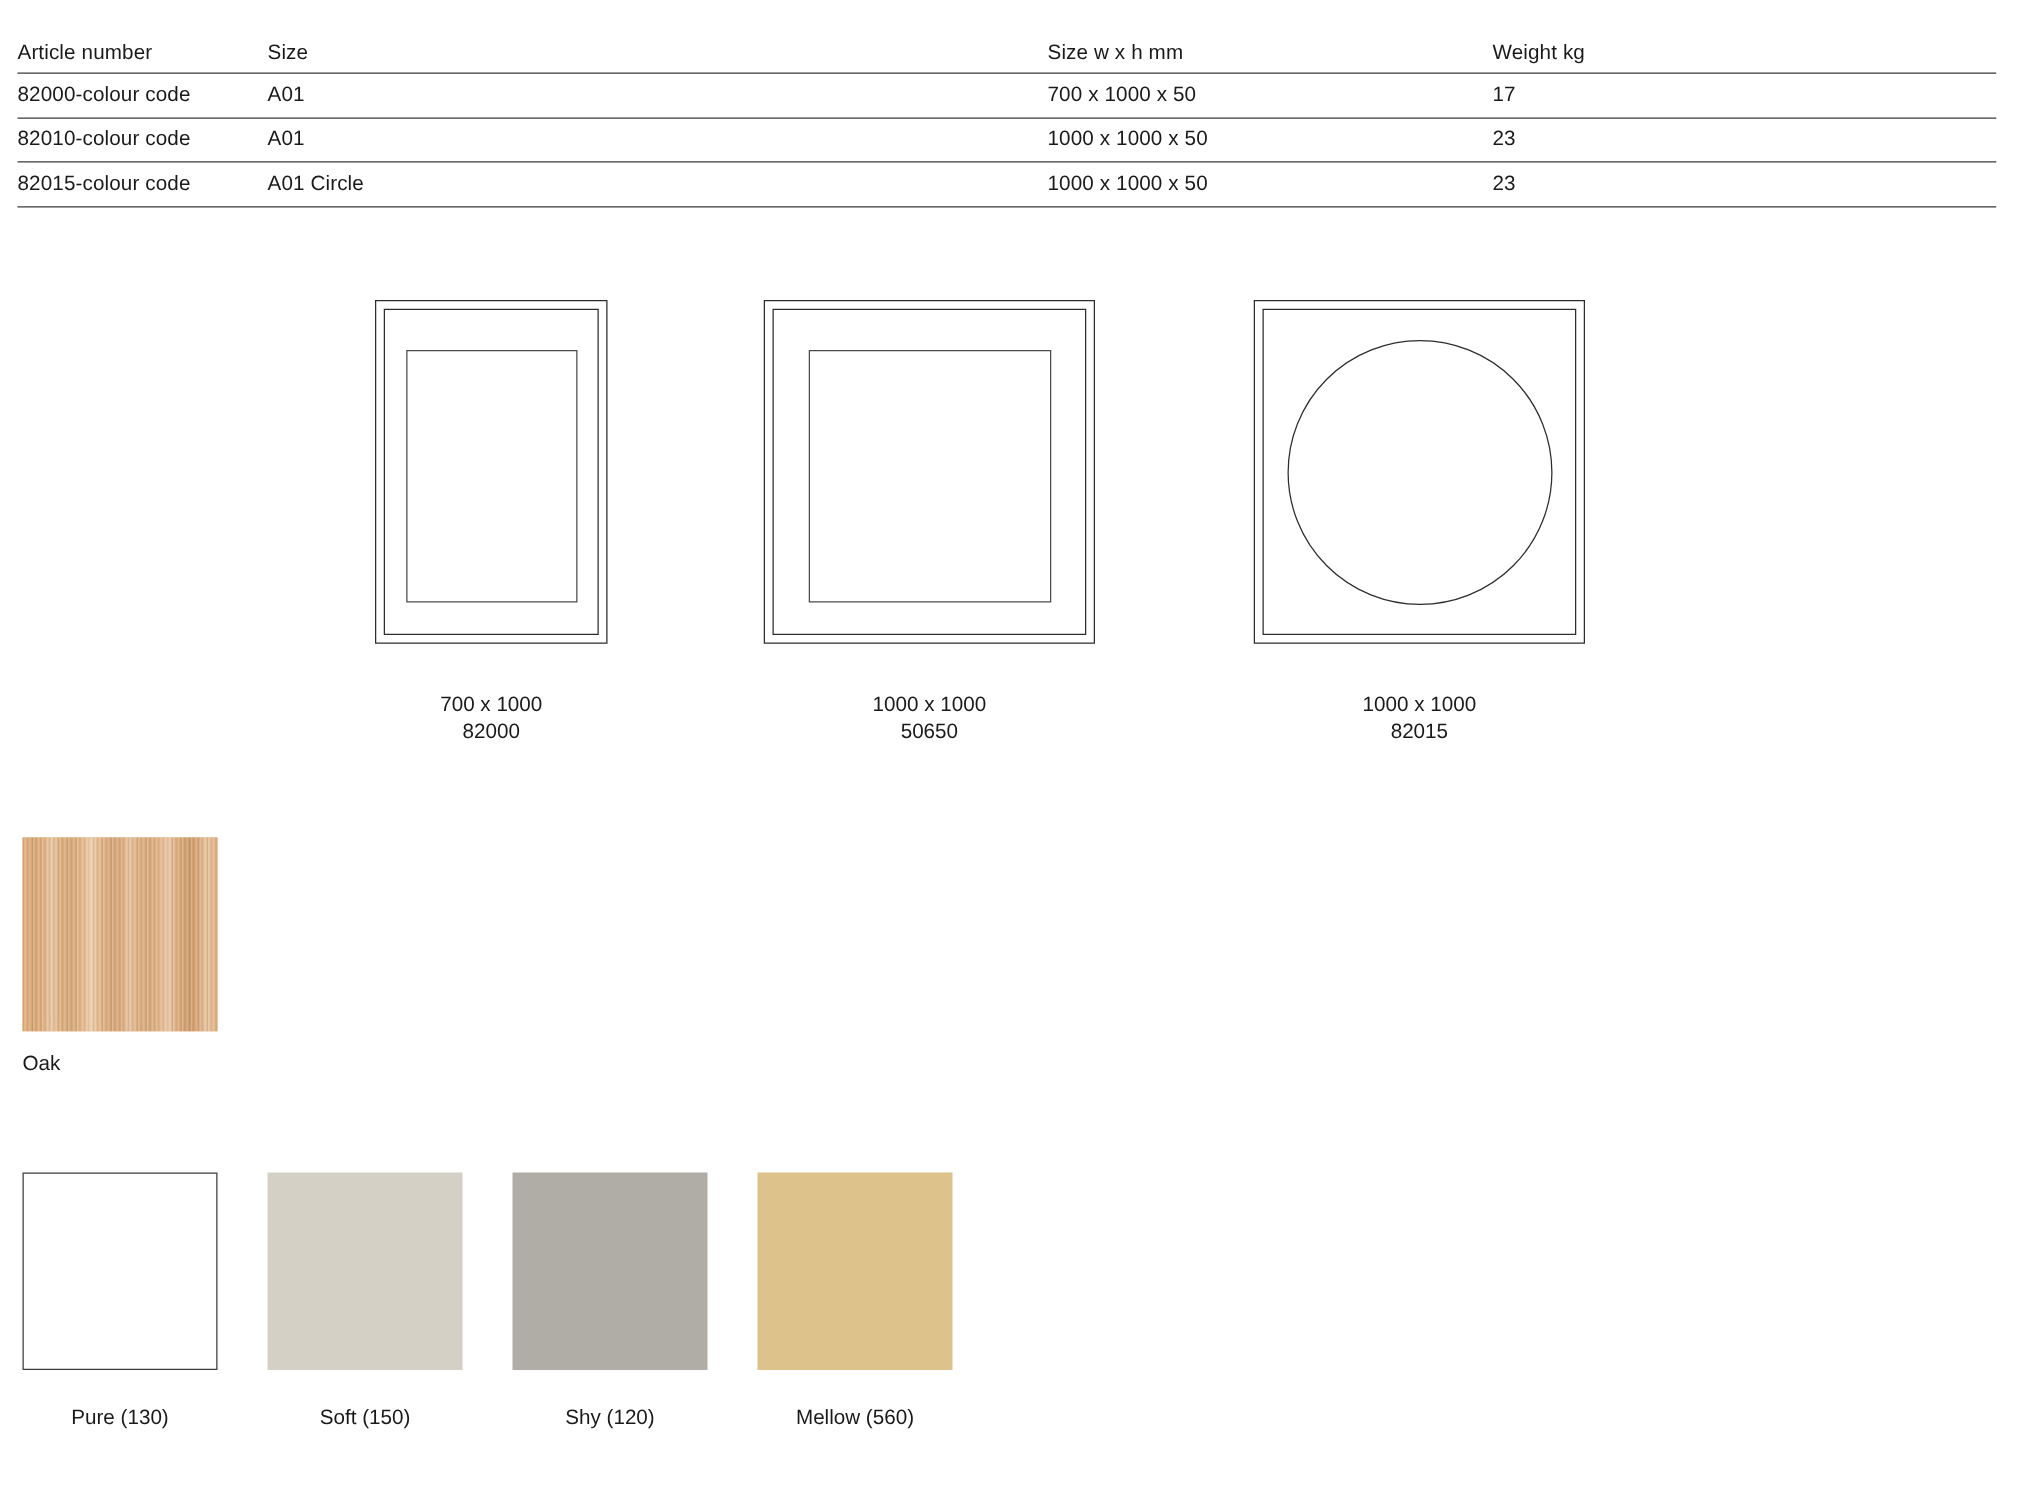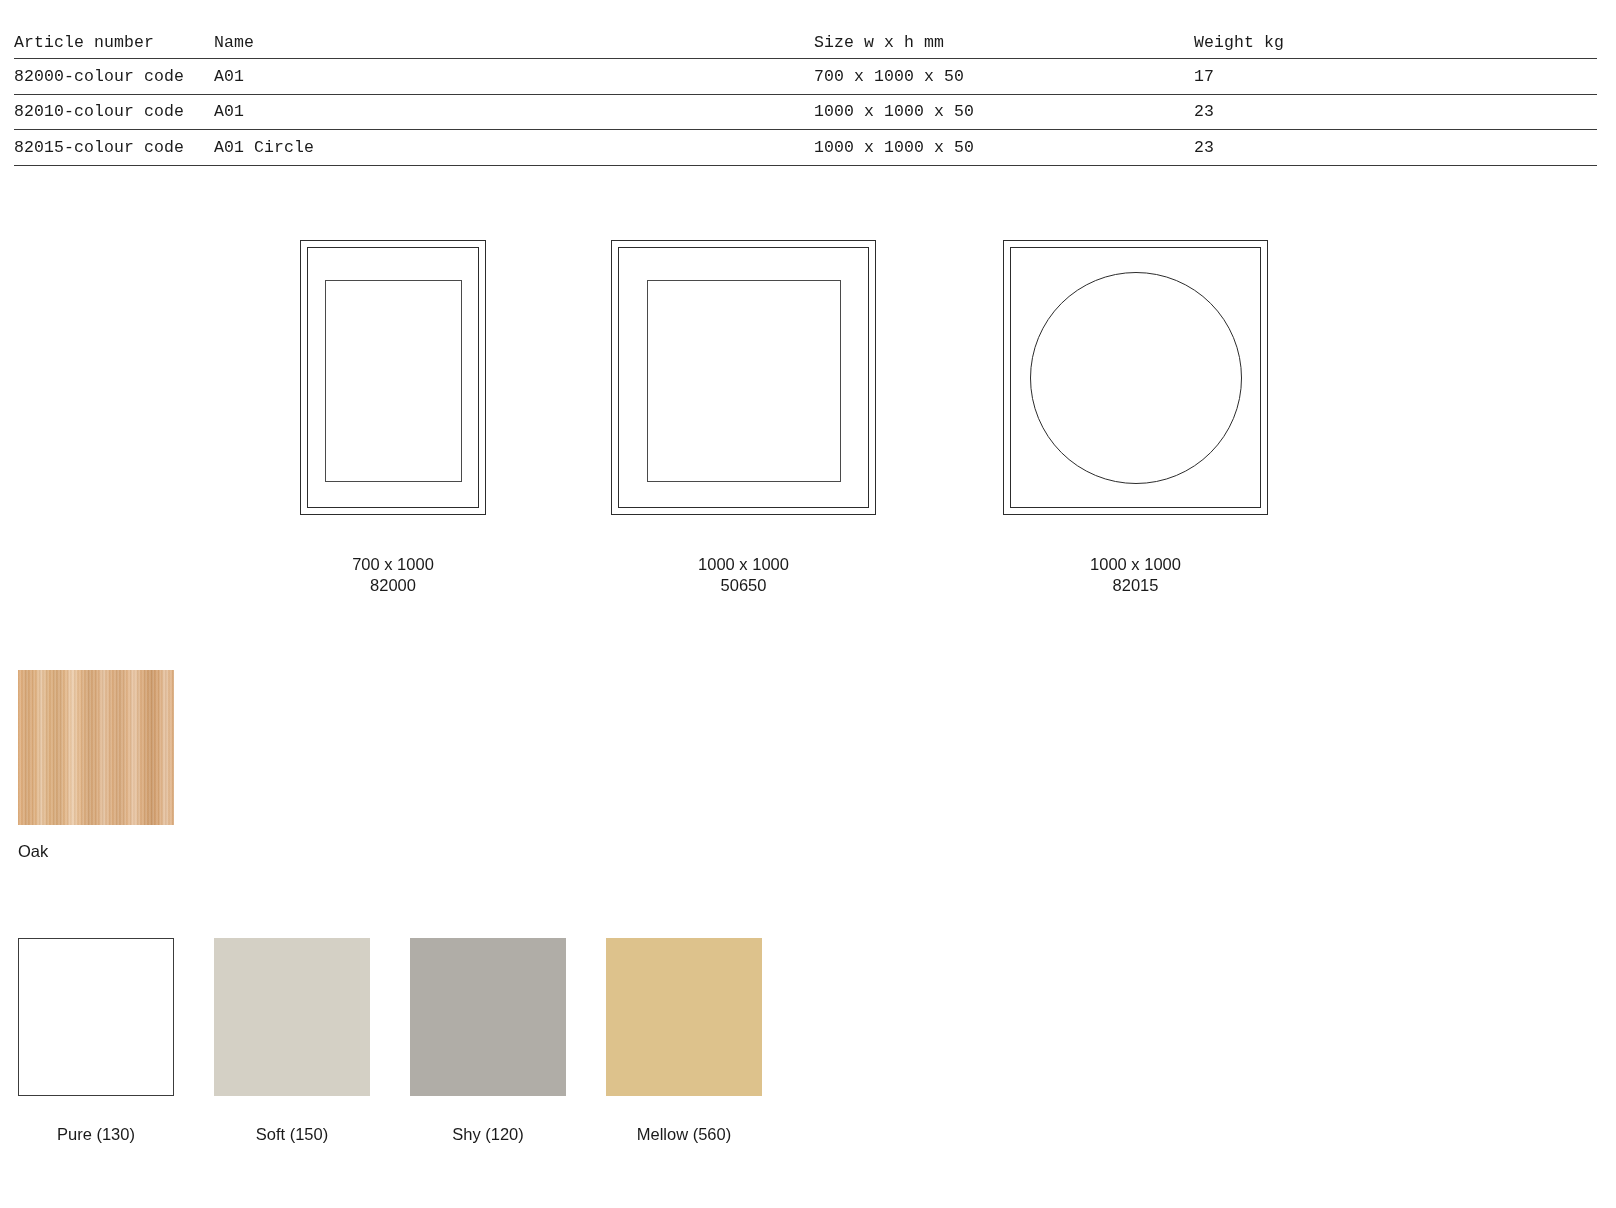--- a/index.html
+++ b/index.html
@@ -34,28 +34,27 @@
   }
   .spec-cell {
     position: absolute;
     top: 0;
     bottom: 0;
     display: flex;
     align-items: center;
     font-size: 16.5px;
     letter-spacing: 0.1px;
     white-space: nowrap;
-    font-family: Liberation Mono, monospace;
   }
   .spec-row.header-row .spec-cell {
     font-weight: 400;
   }
   .col-article { left: 0px; }
   .col-name    { left: 200px; }
-  .col-size    { left: 800px; }
+  .col-size    { left: 824px; }
   .col-weight  { left: 1180px; }
 
   
   .drawings {
     position: absolute;
     left: 0;
     top: 240px;
     width: 1616px;
     height: 360px;
   }
@@ -182,21 +181,21 @@
   .colour-item.c2 { left: 392px; }
   .colour-item.c3 { left: 588px; }
 </style>
 </head>
 <body>
 
 <div class="spec-table">
 
   <div class="spec-row header-row">
     <div class="spec-cell col-article">Article number</div>
-    <div class="spec-cell col-name">Name</div>
+    <div class="spec-cell col-name">Size</div>
     <div class="spec-cell col-size">Size w x h mm</div>
     <div class="spec-cell col-weight">Weight kg</div>
   </div>
 
   <div class="spec-row">
     <div class="spec-cell col-article">82000-colour code</div>
     <div class="spec-cell col-name">A01</div>
     <div class="spec-cell col-size">700 x 1000 x 50</div>
     <div class="spec-cell col-weight">17</div>
   </div>

